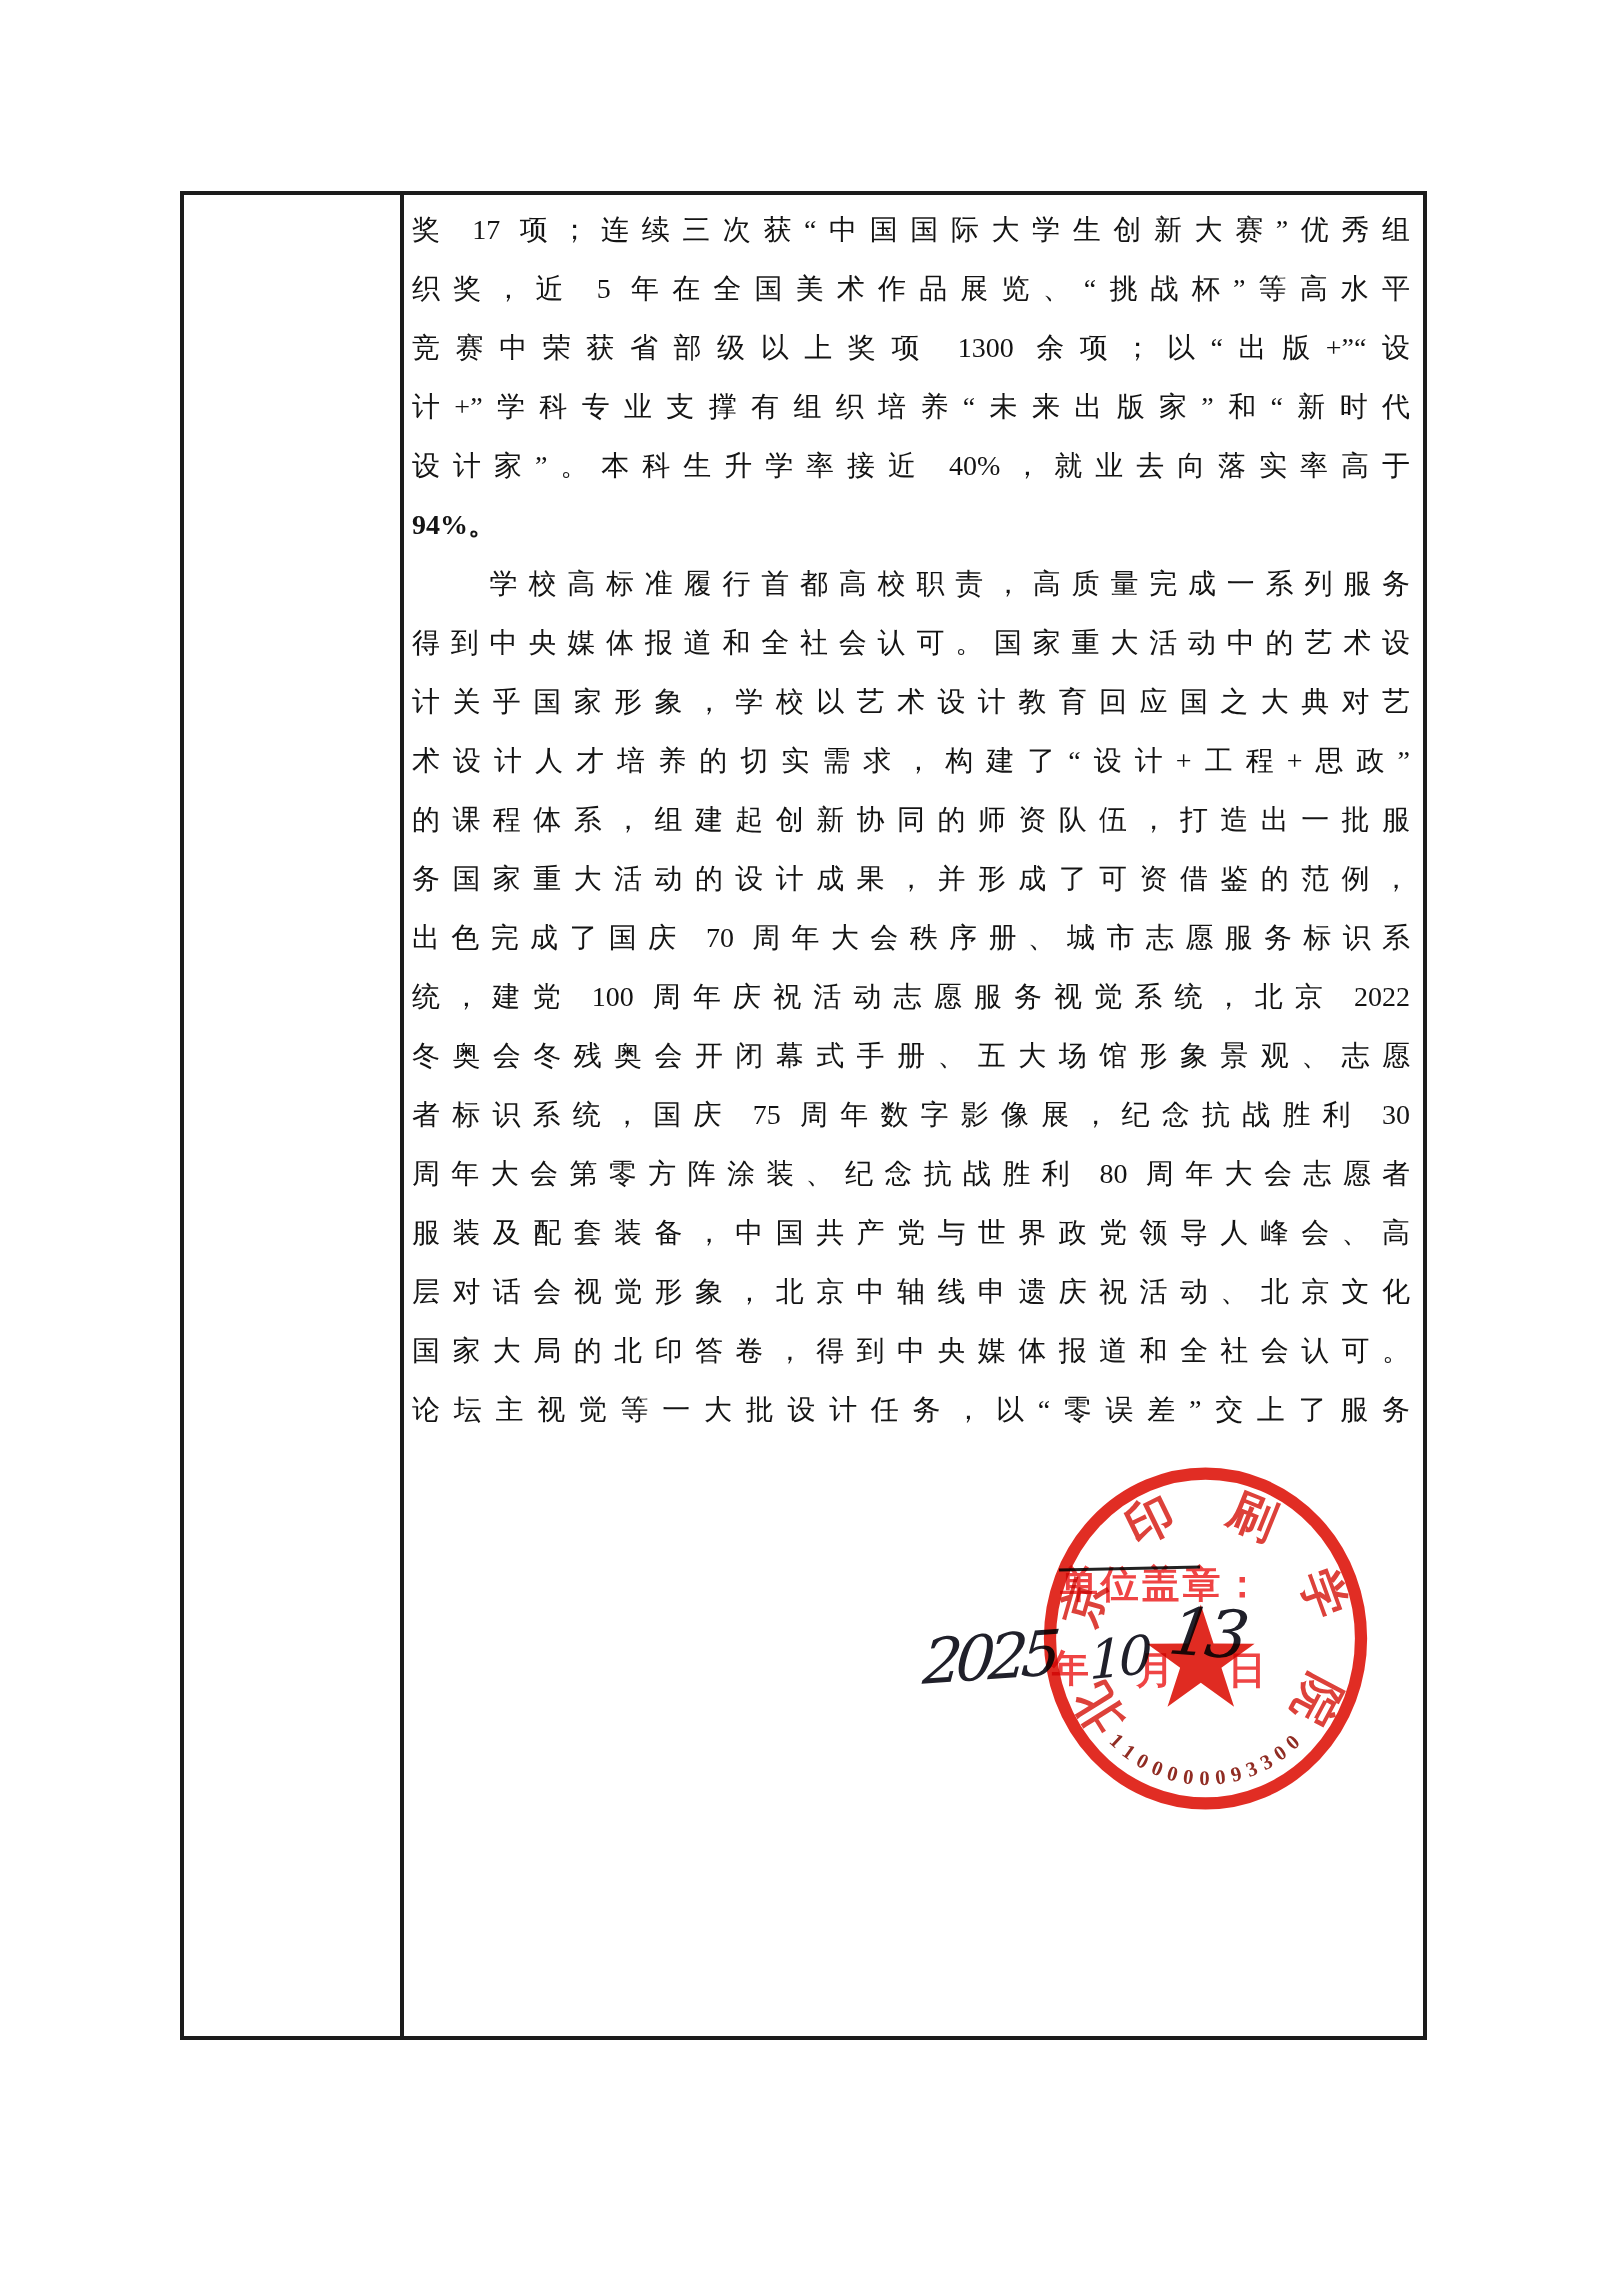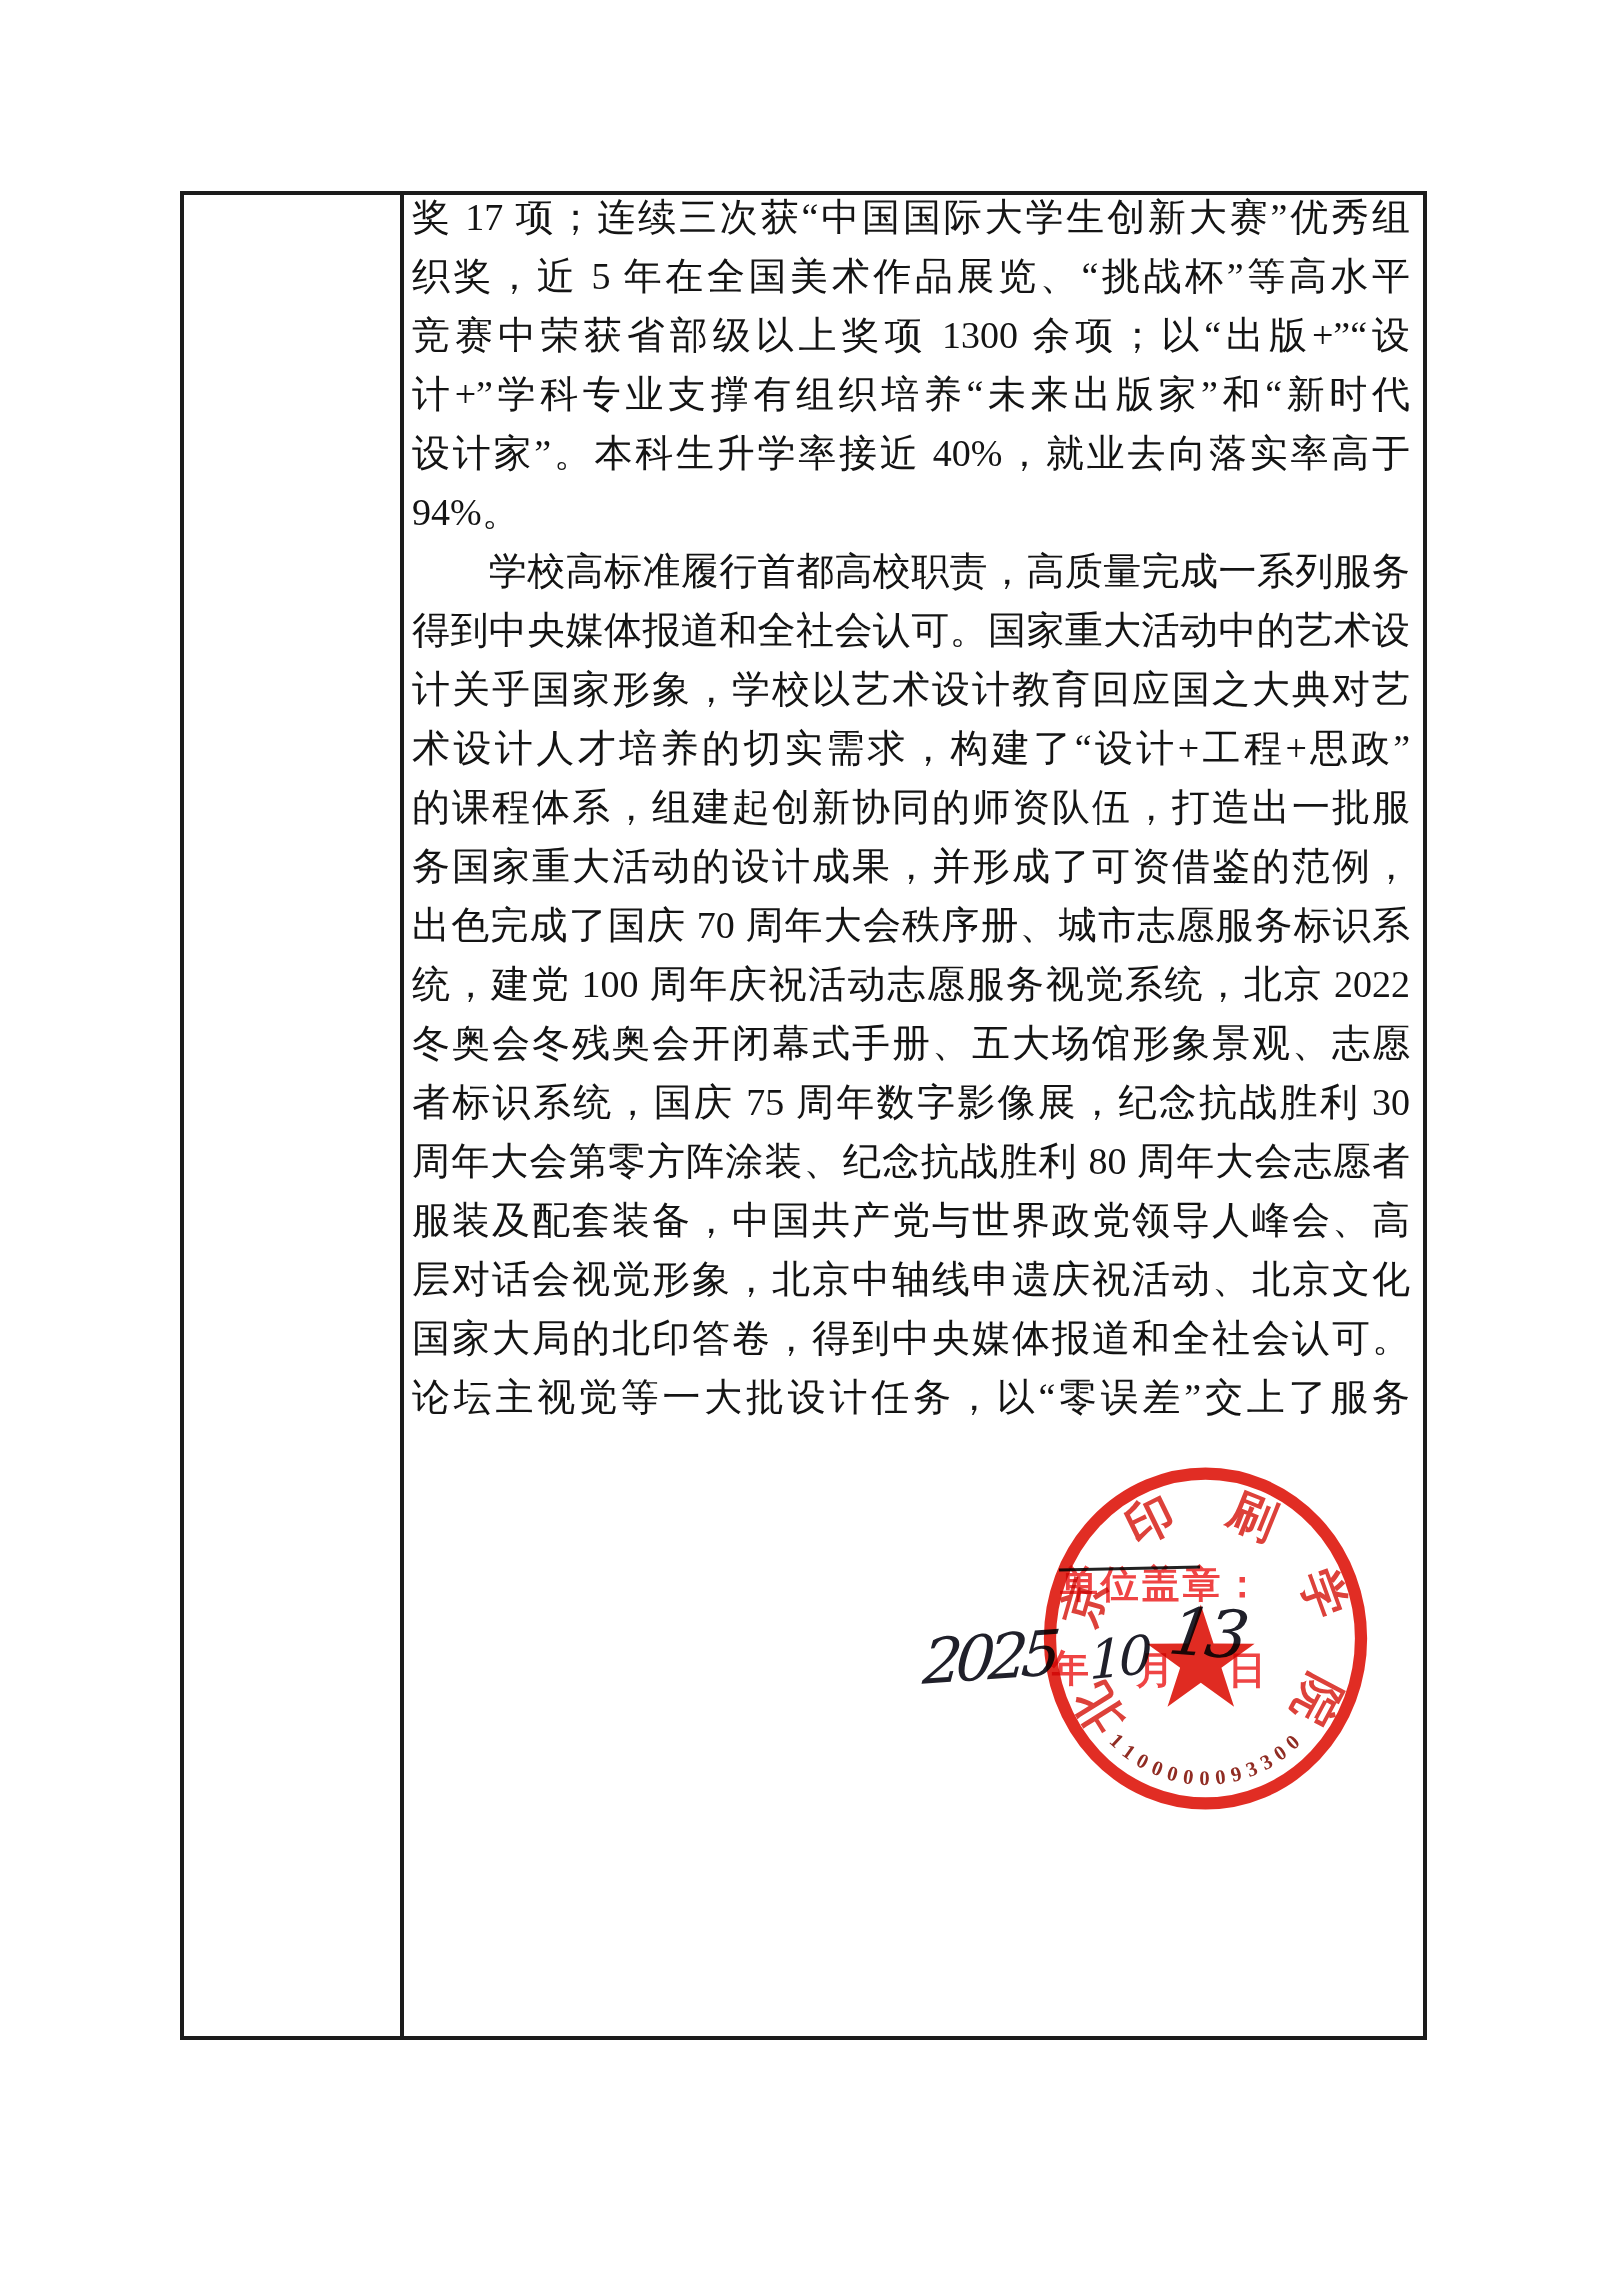--- a/index.html
+++ b/index.html
@@ -9,29 +9,29 @@
   }
   .table-frame{
     position:absolute;left:180px;top:191px;width:1247px;height:1849px;
     box-sizing:border-box;border:4.7px solid #1b1b1b;background:transparent;
   }
   .col-divider{
     position:absolute;left:216px;top:0;width:3.8px;height:100%;background:#1b1b1b;
   }
   .left-cell{position:absolute;left:0;top:0;width:216px;height:100%;}
   .text-block{
-    position:absolute;left:412px;top:188px;width:998px;
-    font-size:38px;color:#141414;
+    position:absolute;left:412px;top:200px;width:998px;
+    font-size:28px;color:#141414;
   }
   .text-line{
     height:59px;line-height:59px;white-space:nowrap;
     text-align:justify;
   }
   .text-line.justified{text-align:justify;text-align-last:justify;white-space:normal;height:59px;overflow:hidden;}
-  .text-line.plain{text-align:center;text-align-last:left;}
+  .text-line.plain{text-align:center;text-align-last:left;font-weight:bold;}
   .stamp-area{position:absolute;left:923px;top:1450px;width:508px;height:395px;}
   .seal-svg{position:absolute;left:94px;top:0;width:377px;height:377px;z-index:1;opacity:0.96;}
   .ink{position:absolute;z-index:2;mix-blend-mode:multiply;color:#ef4444;}
   .seal-label{
     left:137px;top:109px;font-size:38px;letter-spacing:2.8px;font-weight:bold;
     font-family:"Liberation Serif","DejaVu Serif",serif;
   }
   .strike-line{
     position:absolute;z-index:2;left:136px;top:117px;width:141px;height:2.8px;
     background:#222;transform:rotate(-1.2deg);mix-blend-mode:multiply;

